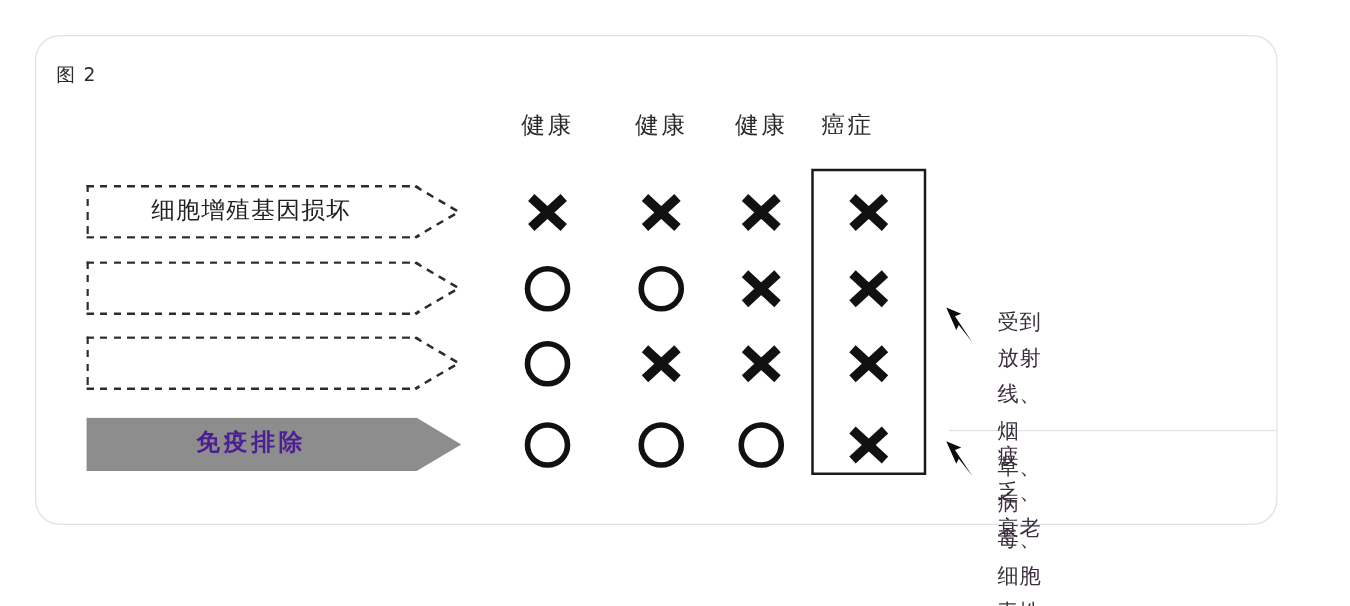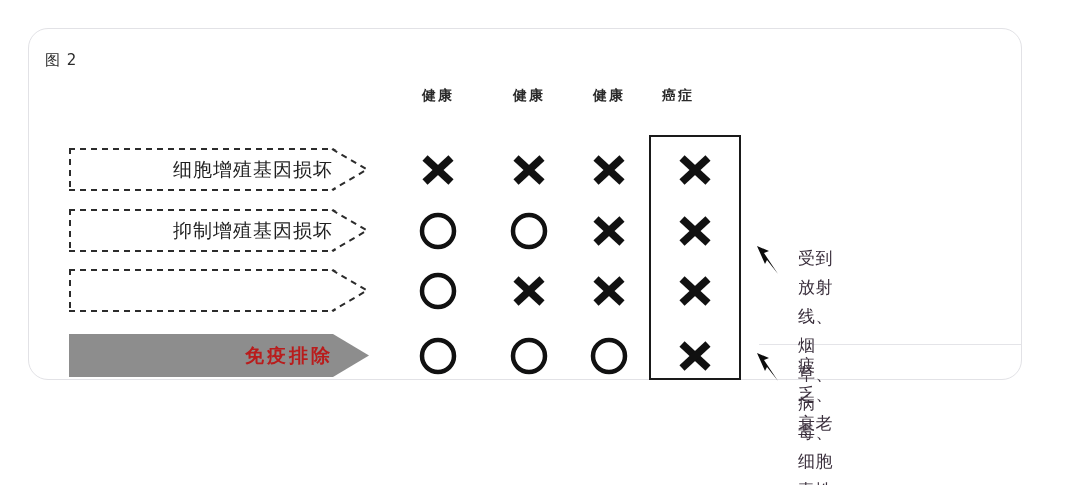--- a/index.html
+++ b/index.html
@@ -13,21 +13,21 @@
     font-family: "DejaVu Sans", "Liberation Sans", sans-serif;
     overflow: hidden;
   }
 
   
   #figure-card {
     position: absolute;
     left: 28px;
     top: 28px;
     width: 994px;
-    height: 352px;
+    height: 392px;
     background: #ffffff;
     border: 1px solid #e2e2e6;
     border-radius: 20px;
     box-sizing: border-box;
   }
 
   
   #figure-label {
     position: absolute;
     left: 16px;
@@ -38,25 +38,24 @@
     font-family: "DejaVu Sans", "Liberation Sans", sans-serif;
   }
 
   
   .col-header {
     position: absolute;
     top: 58px;
     width: 90px;
     margin-left: -45px;
     text-align: center;
-    font-size: 14px;
+    font-size: 19px;
     color: #2a2a2a;
     letter-spacing: 2px;
     font-family: "DejaVu Sans", "Liberation Sans", sans-serif;
-    font-weight: bold;
   }
 
   
   .row-arrow {
     position: absolute;
     left: 40px;
     width: 300px;
     height: 43px;
     box-sizing: border-box;
   }
@@ -83,28 +82,28 @@
   .row-arrow.filled .arrow-shape {
     background: #8d8d8d;
   }
   .row-arrow .row-label {
     position: absolute;
     left: 0;
     top: 0;
     width: 264px;
     height: 43px;
     line-height: 43px;
-    text-align: right;
+    text-align: center;
     font-size: 19px;
     letter-spacing: 1px;
     color: #1f1f1f;
-    font-family: Liberation Sans, sans-serif;
+    font-family: Liberation Mono, monospace;
   }
   .row-arrow.filled .row-label {
-    color: #b91c1c;
+    color: #4c1d95;
     font-weight: bold;
     letter-spacing: 3px;
   }
 
   
   .cell-symbol {
     position: absolute;
     width: 48px;
     height: 48px;
     margin-left: -24px;
@@ -174,21 +173,20 @@
         <svg class="arrow-head-line" viewBox="0 0 42 43">
           <path d="M 5 1 L 40 21.5 L 5 42" fill="none" stroke="#2c2c2c" stroke-width="2" stroke-dasharray="6 5"></path>
         </svg>
         <div class="row-label">细胞增殖基因损坏</div>
       </div>
       <div class="row-arrow dashed" style="top: 180px;">
         <div class="arrow-shape"></div>
         <svg class="arrow-head-line" viewBox="0 0 42 43">
           <path d="M 5 1 L 40 21.5 L 5 42" fill="none" stroke="#2c2c2c" stroke-width="2" stroke-dasharray="6 5"></path>
         </svg>
-        <div class="row-label">抑制增殖基因损坏</div>
       </div>
       <div class="row-arrow dashed" style="top: 240px;">
         <div class="arrow-shape"></div>
         <svg class="arrow-head-line" viewBox="0 0 42 43">
           <path d="M 5 1 L 40 21.5 L 5 42" fill="none" stroke="#2c2c2c" stroke-width="2" stroke-dasharray="6 5"></path>
         </svg>
       </div>
       <div class="row-arrow filled" style="top: 305px;">
         <div class="arrow-shape"></div>
         <div class="row-label">免疫排除</div>

